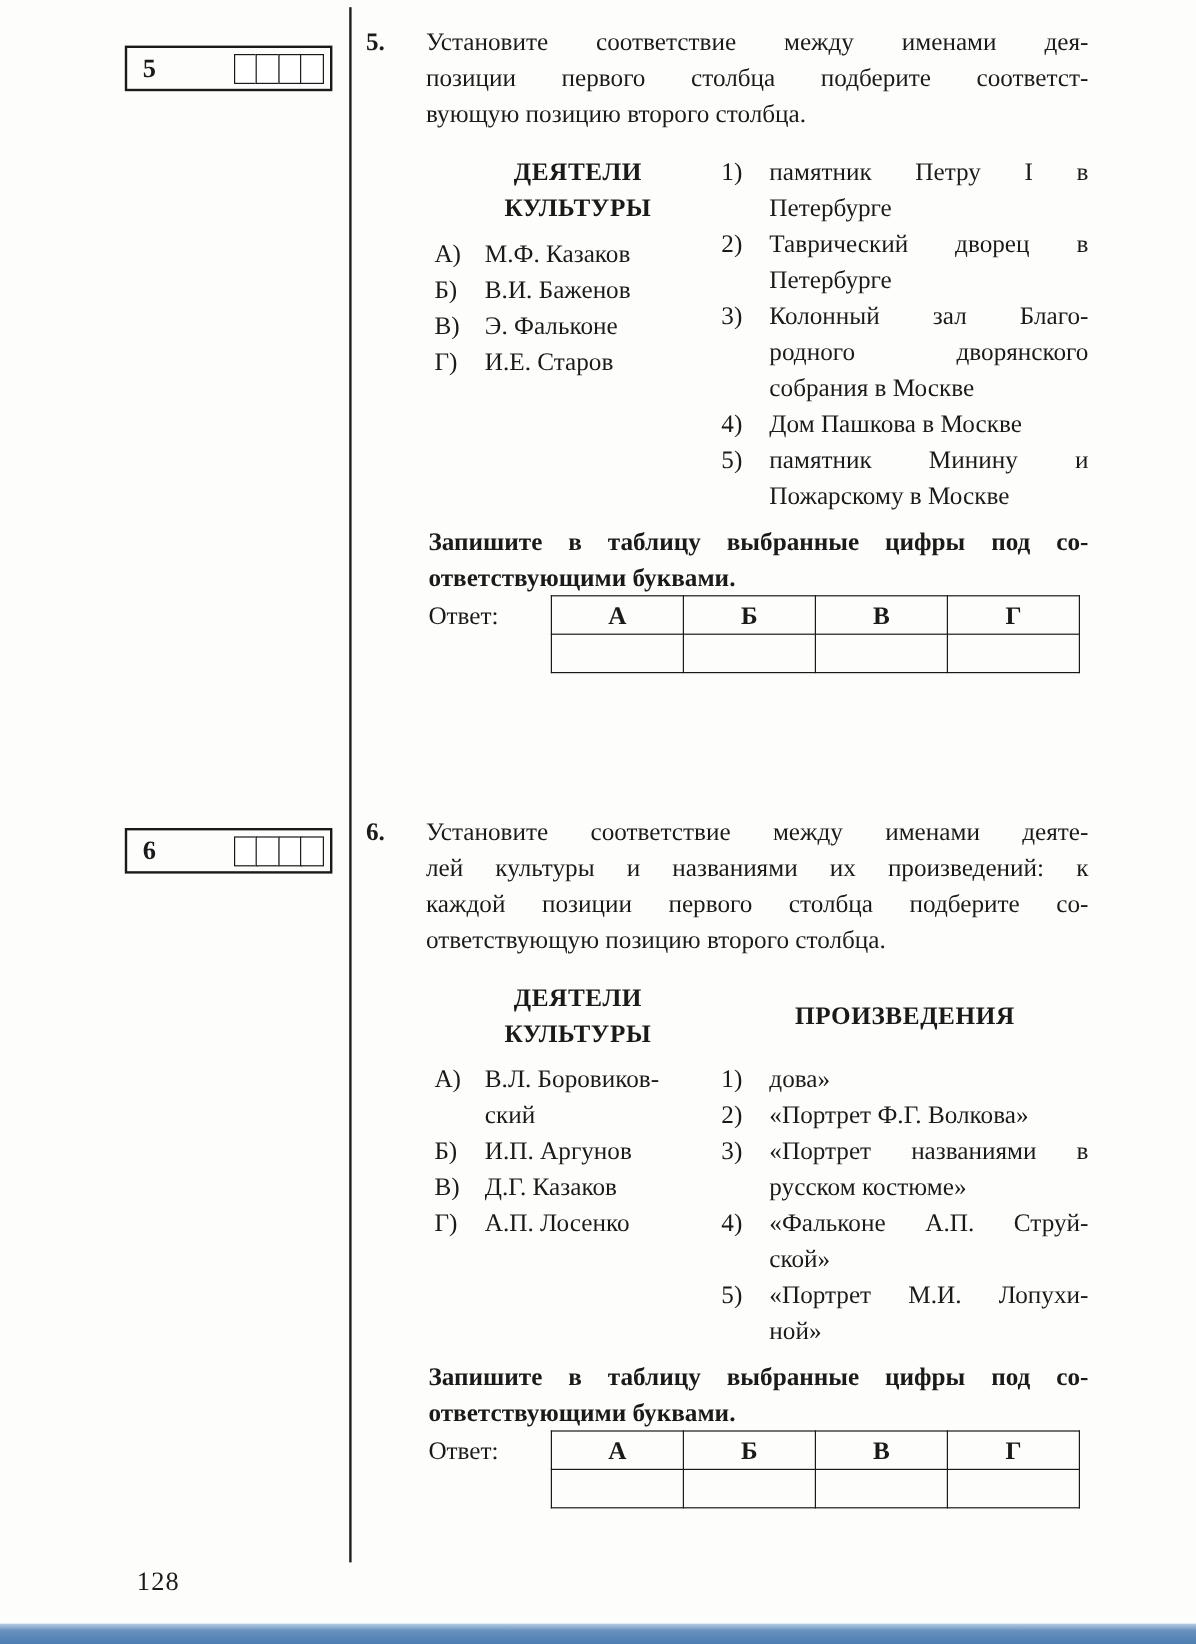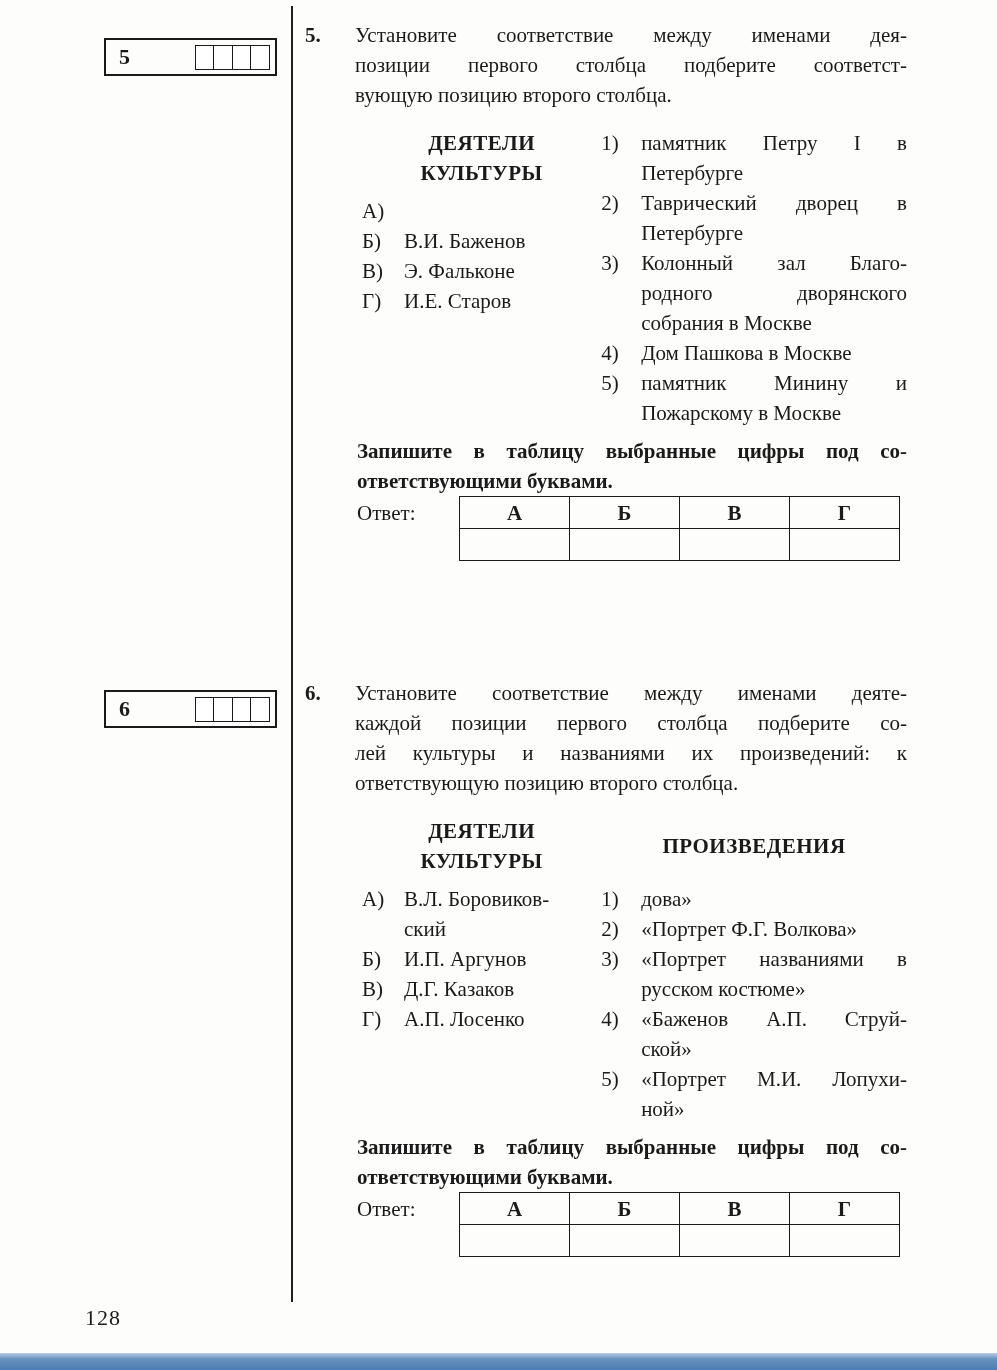--- a/index.html
+++ b/index.html
@@ -61,21 +61,21 @@
   table.answer-table { border-collapse:collapse; }
   table.answer-table td {
     border:1.5px solid #1a1a1a;
     width:110px; height:32px;
     text-align:center; vertical-align:middle;
     padding:0;
   }
   table.answer-table td.hdr { font-weight:700; }
 
   .page-num {
-    position:absolute; left:85px; top:1303px;
+    position:absolute; left:114px; top:1303px;
     font-size:22px; letter-spacing:1px;
   }
 
   .scan-edge {
     position:absolute; left:0; bottom:0; width:100%; height:17px;
     background:linear-gradient(180deg,#b9cde4 0%, #6791bd 35%, #4d7db2 100%);
   }
 </style>
 </head>
 <body>
@@ -112,20 +112,21 @@
           <div>вующую позицию второго столбца.</div>
         </div>
     </div>
     <div class="q-body">
       <div class="match">
         <div class="match-left">
           <div class="col-header">ДЕЯТЕЛИ
 КУЛЬТУРЫ</div>
           <div class="item">
             <span class="item-label">А)</span>
+            <span class="item-text">М.Ф. Казаков</span>
           </div>
           <div class="item">
             <span class="item-label">Б)</span>
             <span class="item-text">В.И. Баженов</span>
           </div>
           <div class="item">
             <span class="item-label">В)</span>
             <span class="item-text">Э. Фальконе</span>
           </div>
           <div class="item">
@@ -195,22 +196,22 @@
         </table>
       </div>
     </div>
   </section>
 
   <section class="question" style="top:678px">
     <div class="q-head">
       <div class="q-num">6.</div>
       <div class="q-prompt">
           <div class="jline">Установите соответствие между именами деяте-</div>
+          <div class="jline">лей культуры и названиями их произведений: к</div>
           <div class="jline">каждой позиции первого столбца подберите со-</div>
-          <div class="jline">лей культуры и названиями их произведений: к</div>
           <div>ответствующую позицию второго столбца.</div>
         </div>
     </div>
     <div class="q-body">
       <div class="match">
         <div class="match-left">
           <div class="col-header">ДЕЯТЕЛИ
 КУЛЬТУРЫ</div>
           <div class="item">
             <span class="item-label">А)</span>
@@ -247,21 +248,21 @@
           <div class="item">
             <span class="item-label">3)</span>
             <span class="item-text">
                 <div class="jline">«Портрет названиями в</div>
                 <div>русском костюме»</div>
               </span>
           </div>
           <div class="item">
             <span class="item-label">4)</span>
             <span class="item-text">
-                <div class="jline">«Баженов А.П. Струй-</div>
+                <div class="jline">«Фальконе А.П. Струй-</div>
                 <div>ской»</div>
               </span>
           </div>
           <div class="item">
             <span class="item-label">5)</span>
             <span class="item-text">
                 <div class="jline">«Портрет М.И. Лопухи-</div>
                 <div>ной»</div>
               </span>
           </div>

